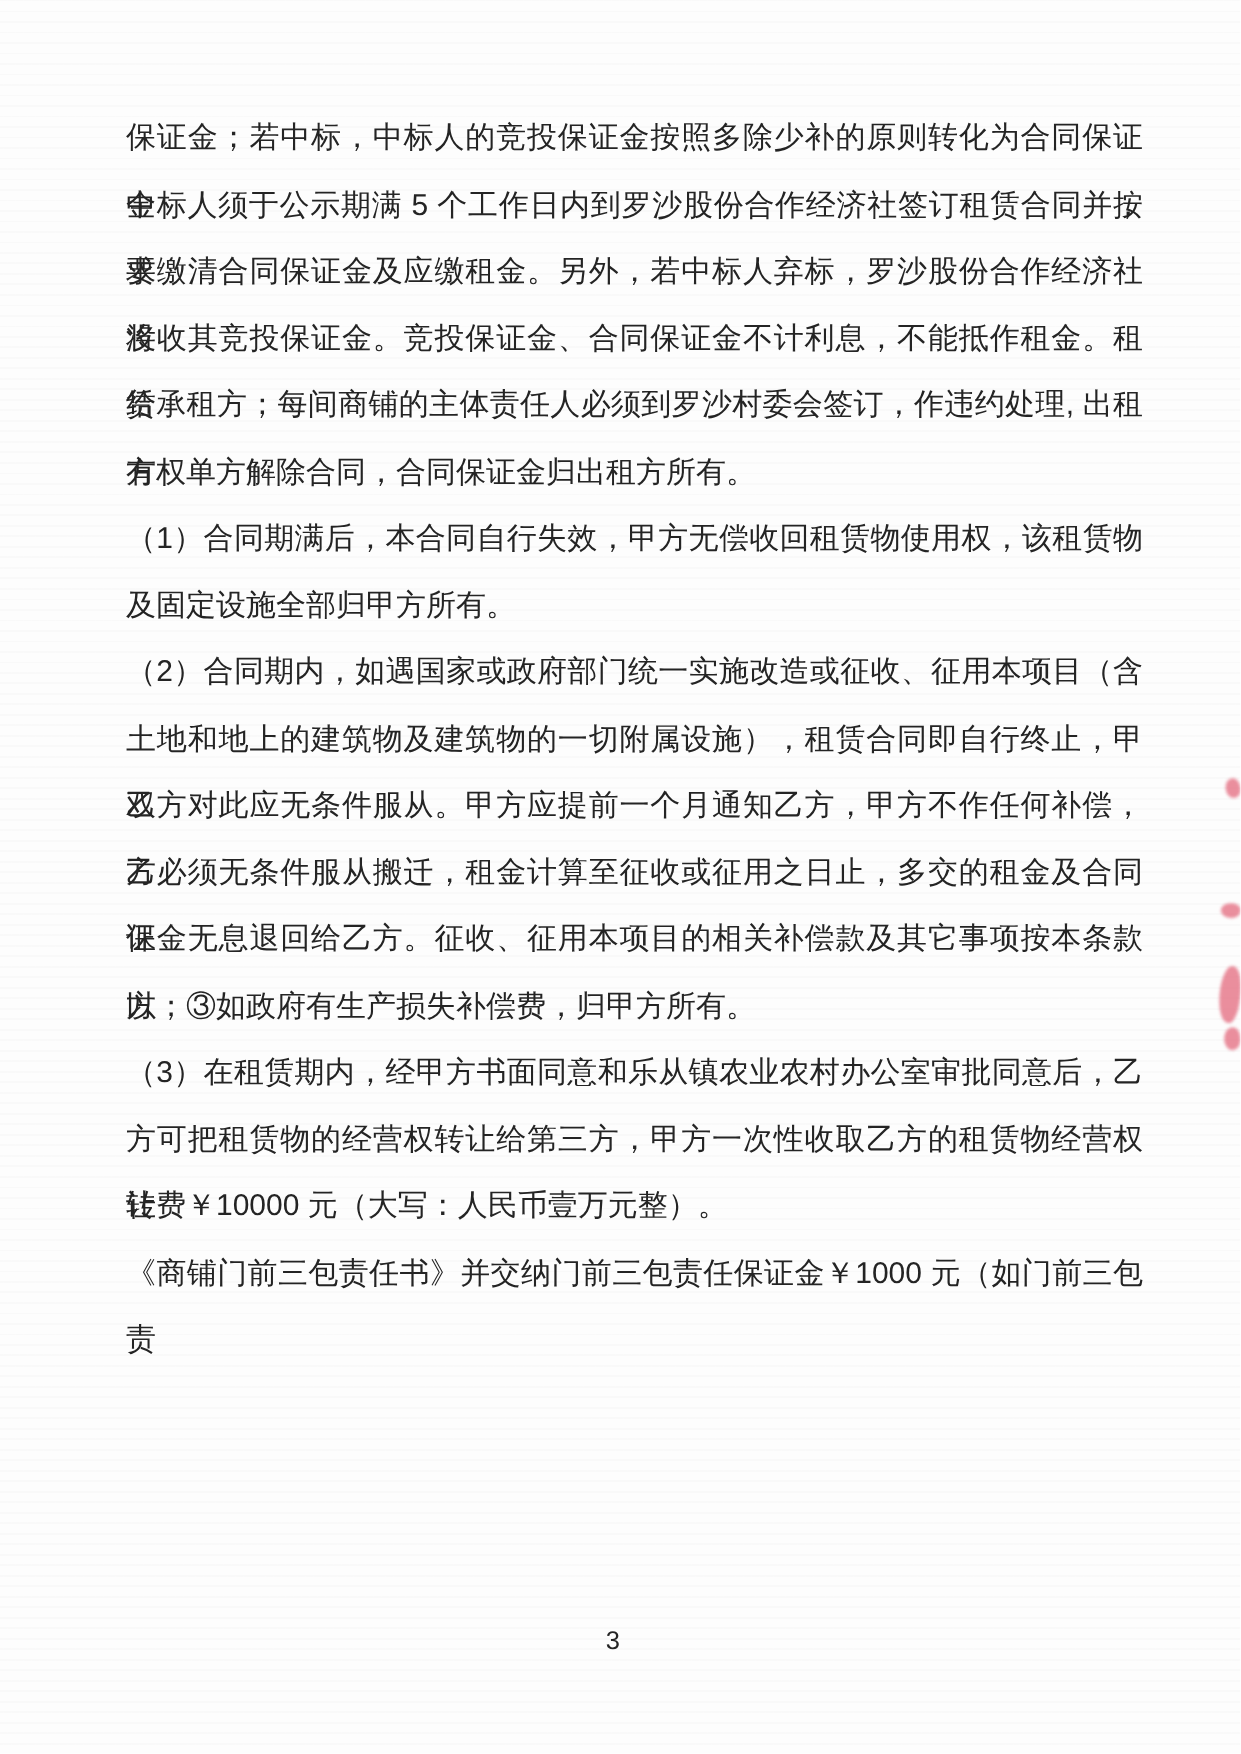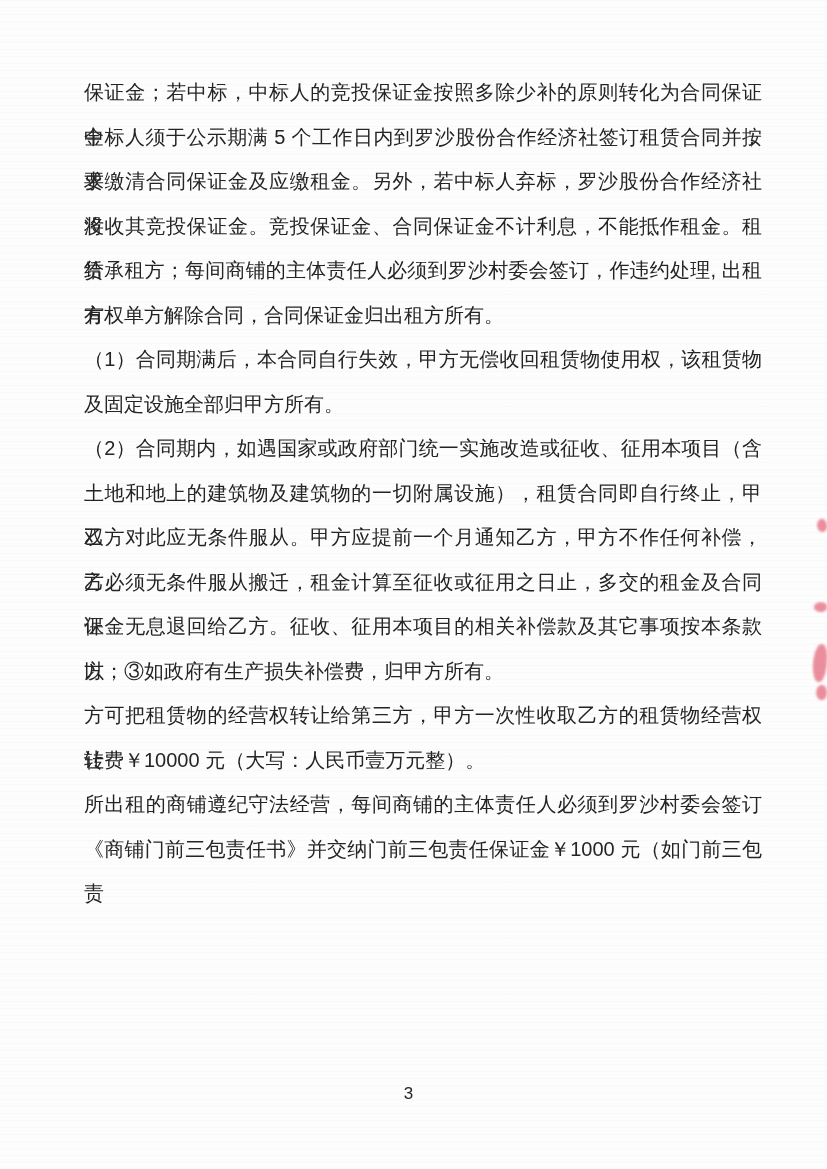--- a/index.html
+++ b/index.html
@@ -78,23 +78,23 @@
       <div class="line justify">给承租方；每间商铺的主体责任人必须到罗沙村委会签订，作违约处理, 出租方</div>
       <div class="line left">有权单方解除合同，合同保证金归出租方所有。</div>
       <div class="line justify">（1）合同期满后，本合同自行失效，甲方无偿收回租赁物使用权，该租赁物</div>
       <div class="line left">及固定设施全部归甲方所有。</div>
       <div class="line justify">（2）合同期内，如遇国家或政府部门统一实施改造或征收、征用本项目（含</div>
       <div class="line justify">土地和地上的建筑物及建筑物的一切附属设施），租赁合同即自行终止，甲乙</div>
       <div class="line justify">双方对此应无条件服从。甲方应提前一个月通知乙方，甲方不作任何补偿，乙</div>
       <div class="line justify">方必须无条件服从搬迁，租金计算至征收或征用之日止，多交的租金及合同保</div>
       <div class="line justify">证金无息退回给乙方。征收、征用本项目的相关补偿款及其它事项按本条款以</div>
       <div class="line left">方；③如政府有生产损失补偿费，归甲方所有。</div>
+      <div class="line justify">（3）在租赁期内，经甲方书面同意和乐从镇农业农村办公室审批同意后，乙</div>
       <div class="line justify">方可把租赁物的经营权转让给第三方，甲方一次性收取乙方的租赁物经营权转</div>
       <div class="line left">让费￥10000 元（大写：人民币壹万元整）。</div>
-      <div class="line justify">所出租的商铺遵纪守法经营，每间商铺的主体责任人必须到罗沙村委会签订</div>
       <div class="line justify">《商铺门前三包责任书》并交纳门前三包责任保证金￥1000 元（如门前三包责</div>
     </div>
 
   <span class="stamp-mark stamp-m1" style="background: rgb(224, 83, 106);"></span>
   <span class="stamp-mark stamp-m2" style="background: rgb(224, 83, 106);"></span>
   <span class="stamp-mark stamp-m3" style="background: rgb(224, 83, 106);"></span>
   <span class="stamp-mark stamp-m4" style="background: rgb(224, 83, 106);"></span>
 
   <div class="page-footer">3</div>
 </div>

